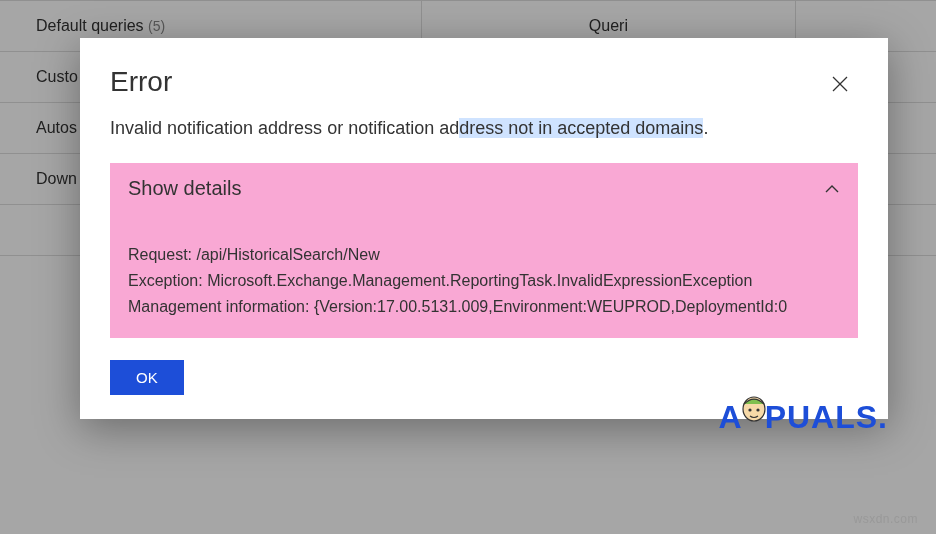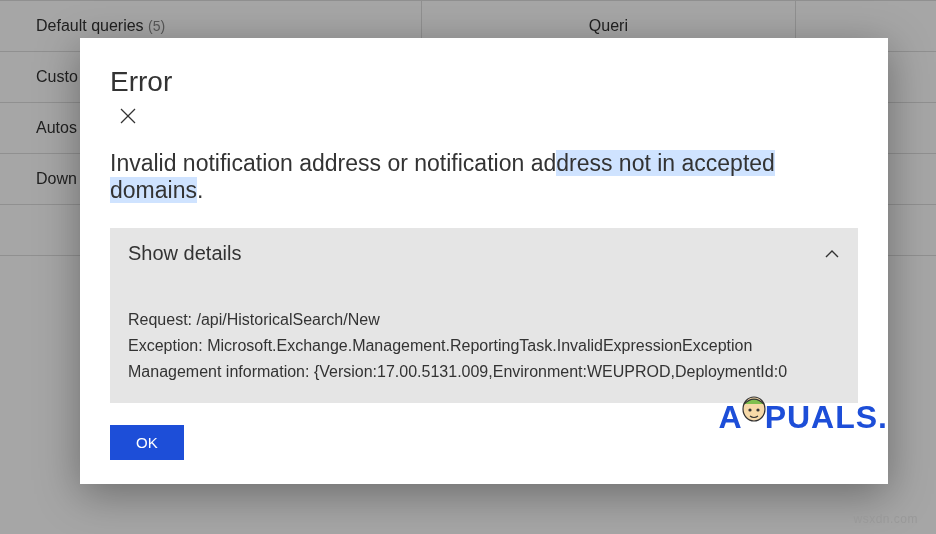--- a/index.html
+++ b/index.html
@@ -45,45 +45,44 @@
     top: 38px;
     width: 808px;
     background: #fff;
     box-shadow: 0 10px 40px rgba(0,0,0,.35);
     padding: 28px 30px 24px 30px;
   }
   .dlg-header {
     display: flex;
     align-items: flex-start;
     justify-content: space-between;
-    flex-direction: column;
   }
   .dlg-title {
     font-size: 28px;
     font-weight: 400;
     color: #333;
   }
   .close-btn {
     width: 36px; height: 36px;
     display: flex; align-items:center; justify-content:center;
     cursor: pointer;
     color: #333;
   }
   .close-btn svg { width: 16px; height: 16px; }
   .dlg-msg {
     margin-top: 16px;
-    font-size: 23px;
+    font-size: 18px;
     color: #333;
   }
   .dlg-msg .hlt {
     background: #cfe3ff;
   }
   .details-box {
     margin-top: 24px;
-    background: #e5e5e5;
+    background: #f9a8d4;
     padding: 14px 18px 18px 18px;
     position: relative;
   }
   .details-header {
     display: flex;
     align-items: center;
     justify-content: space-between;
     cursor: pointer;
     padding-bottom: 6px;
   }

